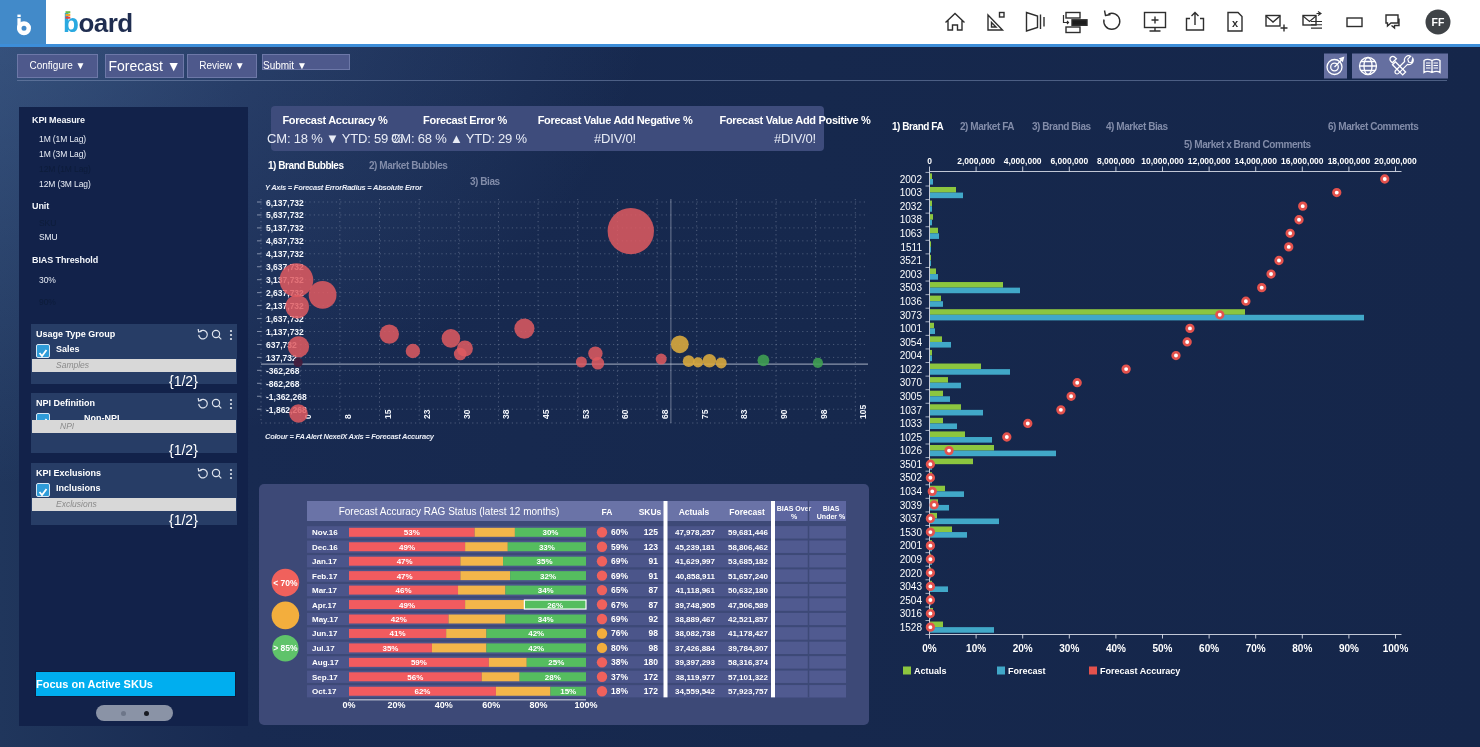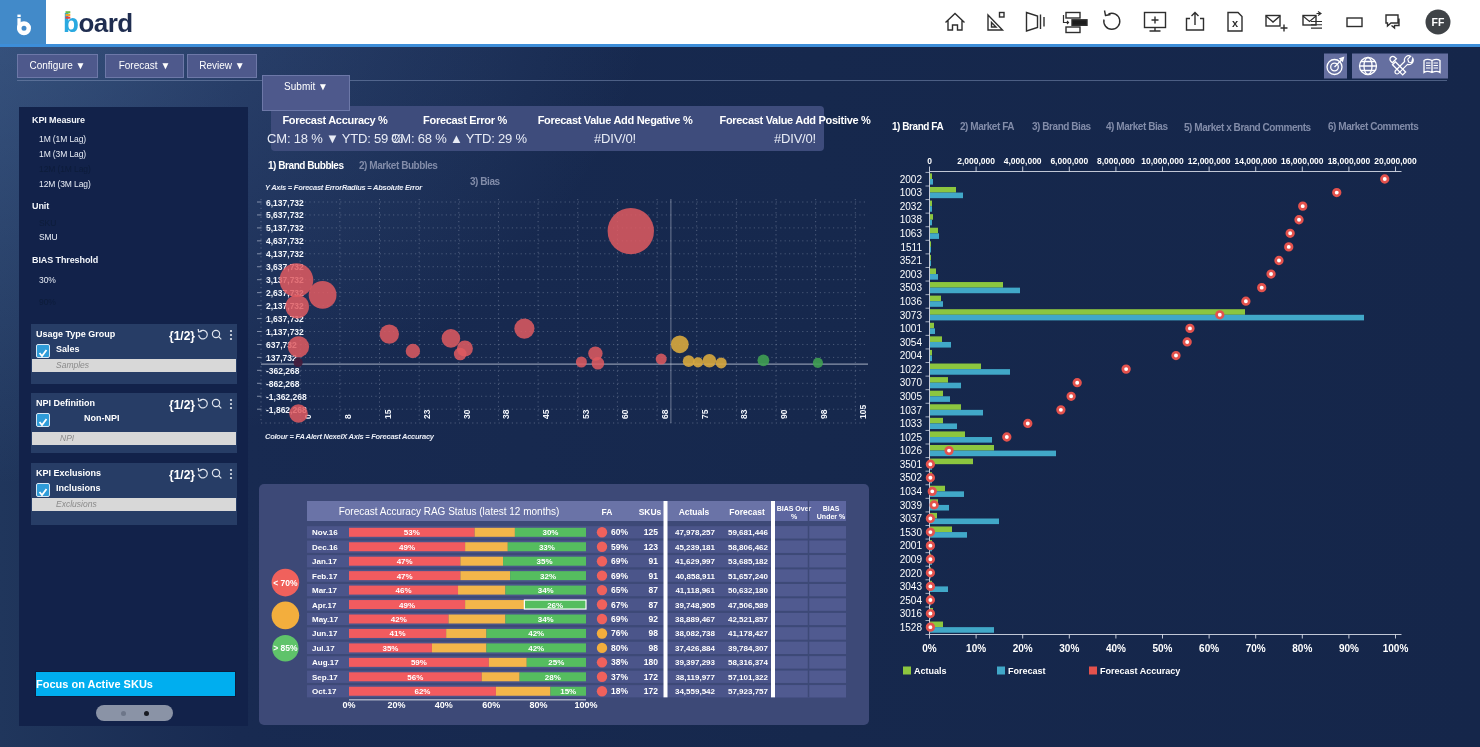--- a/index.html
+++ b/index.html
@@ -8,21 +8,21 @@
 #content{position:absolute;left:0;top:44px;width:1480px;height:703px;
  background:radial-gradient(1100px 800px at -6% -14%, rgba(98,136,190,.42) 0%, rgba(98,136,190,.18) 38%, rgba(98,136,190,0) 68%),
  linear-gradient(90deg, #20365c 0%, #182a51 16%, #16284d 55%, #15264a 100%);}
 #topline{position:absolute;left:0;top:44px;width:1480px;height:3px;background:#3d8ed9;z-index:5;}
 #sidebar{position:absolute;left:19px;top:107px;width:229px;height:619px;background:#12224a;}
 .sbh{position:absolute;color:#f3f6fb;font-weight:bold;font-size:9px;left:13px;letter-spacing:-0.1px;}
 .sbi{position:absolute;color:#e8edf6;font-size:8.5px;left:20px;letter-spacing:-0.1px;}
 .sbd{position:absolute;color:#0d1c3a;font-size:8.5px;left:20px;letter-spacing:-0.1px;}
 .panel{position:absolute;left:12px;width:206px;background:#273d66;}
 .ph{position:absolute;left:5px;top:5px;color:#fff;font-weight:bold;font-size:9px;}
-.pfrac{position:absolute;color:#fff;font-weight:bold;font-size:12px;}
+.pfrac{position:absolute;color:#fff;font-weight:normal;font-size:14px;margin-top:44px;}
 .cbx{position:absolute;left:5px;width:12px;height:12px;background:#2f9cd8;border:1px solid #d7e7f4;border-radius:2px;}
 .clab{position:absolute;left:25px;color:#fff;font-size:9px;font-weight:bold;}
 .gbar{position:absolute;left:1px;width:204px;height:12.5px;background:#d8d8d8;color:#8a8a8a;
  font-style:italic;font-size:8.5px;line-height:12.5px;padding-left:24px;box-sizing:border-box;}
 #kpiband{position:absolute;left:271px;top:106px;width:553px;height:45px;background:#3e4c7c;border-radius:4px;}
 .kpit{position:absolute;top:8px;color:#fff;font-weight:bold;font-size:11px;letter-spacing:-0.3px;white-space:nowrap;transform:translateX(-50%);}
 .kpis{position:absolute;top:25px;color:#e8ecf6;font-size:13px;letter-spacing:-0.2px;white-space:nowrap;transform:translateX(-50%);}
 .tab{position:absolute;font-size:10px;font-weight:bold;letter-spacing:-0.45px;white-space:nowrap;}
 #ragpanel{position:absolute;left:259px;top:484px;width:610px;height:241px;background:#3d4977;border-radius:5px;}
 #overlay{position:absolute;left:0;top:0;width:1480px;height:747px;z-index:10;}
@@ -67,23 +67,23 @@
         <rect x="1347" y="18" width="15" height="8.5"></rect>
         <path d="M1386 15 h12 v8 h-7 l-3.5 3 v-3 h-1.5 Z M1391.5 25.5 l3 2.5 v-2.5 h4.5 v-7"></path>
       </g>
       <circle cx="1438" cy="22" r="12.5" fill="#3f4347"></circle>
       <text x="1438" y="26" font-family="Liberation Sans" font-size="10.5" font-weight="bold" fill="#fff" text-anchor="middle">FF</text>
     </svg>
 <div id="content"></div>
 <div id="topline"></div>
 <div class="abs" style="left:17px;top:80px;width:1430px;height:1px;background:#7a8cb2;opacity:.55;z-index:6;"></div>
 <div class="abs" style="left:17px;top:54px;width:81px;height:24px;background:#4e598c;border:1px solid #6d78a8;box-sizing:border-box;z-index:6;color:#fff;font-size:10px;line-height:22px;text-align:center;">Configure ▼</div>
-    <div class="abs" style="left:105px;top:54px;width:79px;height:24px;background:#4e598c;border:1px solid #6d78a8;box-sizing:border-box;z-index:6;color:#fff;font-size:10px;line-height:22px;text-align:center;">Forecast ▼</div>
+    <div class="abs" style="left:105px;top:54px;width:79px;height:24px;background:#4e598c;border:1px solid #6d78a8;box-sizing:border-box;z-index:6;color:#fff;font-size:14px;line-height:22px;text-align:center;">Forecast ▼</div>
     <div class="abs" style="left:187px;top:54px;width:70px;height:24px;background:#4e598c;border:1px solid #6d78a8;box-sizing:border-box;z-index:6;color:#fff;font-size:10px;line-height:22px;text-align:center;">Review ▼</div>
-    <div class="abs" style="left:262px;top:54px;width:88px;height:36px;background:#4e598c;border:1px solid #6d78a8;box-sizing:border-box;z-index:6;color:#fff;font-size:10px;line-height:22px;text-align:center;margin-top:21px;">Submit ▼</div>
+    <div class="abs" style="left:262px;top:54px;width:88px;height:16px;background:#4e598c;border:1px solid #6d78a8;box-sizing:border-box;z-index:6;color:#fff;font-size:10px;line-height:22px;">Submit ▼</div>
     <svg class="abs" style="left:1320px;top:52px;z-index:6;" width="132" height="28" viewBox="1320 52 132 28">
 <rect x="1324" y="53.5" width="23" height="25" fill="#656fa0"></rect>
 <rect x="1352" y="53.5" width="96" height="25" fill="#656fa0"></rect>
 <g stroke="#fff" stroke-width="1.3" fill="none">
 <circle cx="1334.5" cy="67" r="7.5"></circle>
         <circle cx="1334.5" cy="67" r="3.8"></circle>
 <path d="M1334.5 67 L1341.5 60"></path>
         <path d="M1340 58.5 l3.5 -1 l-1 3.5 z" fill="#fff"></path>
 <circle cx="1368" cy="66" r="8.5"></circle>
         <ellipse cx="1368" cy="66" rx="4" ry="8.5"></ellipse>
@@ -142,21 +142,21 @@
 <g fill="#dfe4ee">
             <circle cx="34" cy="3" r="1.1"></circle>
             <circle cx="34" cy="7" r="1.1"></circle>
             <circle cx="34" cy="11" r="1.1"></circle>
           </g>
 </svg>
         <div class="cbx" style="top:20px;"><svg width="12" height="12">
             <path d="M2.5 6 l2.5 3 l4.5 -6" stroke="#fff" stroke-width="1.8" fill="none"></path>
           </svg></div>
         <div class="clab" style="top:20px;margin-left:28px;">Non-NPI</div>
-        <div class="gbar" style="top:39px;padding-left:28px;">NPI</div>
+        <div class="gbar" style="top:27px;padding-left:28px;">NPI</div>
       </div>
       <div class="panel" style="top:356px;height:62px;">
         <div class="ph">KPI Exclusions</div>
         <div class="pfrac" style="left:138px;top:5px;">{1/2}</div>
         <svg class="abs" style="left:166px;top:4px;" width="38" height="14" viewBox="0 0 38 14">
 <g stroke="#dfe4ee" fill="none" stroke-width="1.2">
 <path d="M3 3.5 a4.3 4.3 0 1 1 -1.3 3.4"></path>
             <path d="M1.2 1 l0.4 2.9 l2.9 -0.4" stroke-linejoin="round"></path>
 <circle cx="19" cy="6" r="3.6"></circle>
             <path d="M21.7 8.7 L24.3 11.3"></path>
@@ -182,27 +182,27 @@
       <div class="kpit" style="left:64px;">Forecast Accuracy %</div>
       <div class="kpis" style="left:64px;">CM: 18 % ▼ YTD: 59 %</div>
       <div class="kpit" style="left:188px;margin-left:6px;">Forecast Error %</div>
       <div class="kpis" style="left:188px;">CM: 68 % ▲ YTD: 29 %</div>
       <div class="kpit" style="left:344px;">Forecast Value Add Negative %</div>
       <div class="kpis" style="left:344px;">#DIV/0!</div>
       <div class="kpit" style="left:524px;">Forecast Value Add Positive %</div>
       <div class="kpis" style="left:524px;">#DIV/0!</div>
     </div>
     <div class="tab" style="left:268px;top:160px;color:#fff;">1) Brand Bubbles</div>
-    <div class="tab" style="left:359px;top:160px;color:#828ca9;">2) Market Bubbles</div>
+    <div class="tab" style="left:369px;top:160px;color:#828ca9;">2) Market Bubbles</div>
     <div class="tab" style="left:470px;top:160px;color:#828ca9;margin-top:16px;">3) Bias</div>
     <div class="tab" style="left:892px;top:121px;color:#fff;">1) Brand FA</div>
     <div class="tab" style="left:960px;top:121px;color:#828ca9;">2) Market FA</div>
     <div class="tab" style="left:1032px;top:121px;color:#828ca9;">3) Brand Bias</div>
     <div class="tab" style="left:1106px;top:121px;color:#828ca9;">4) Market Bias</div>
-    <div class="tab" style="left:1184px;top:122px;color:#828ca9;">5) Market x Brand Comments</div>
+    <div class="tab" style="left:1184px;top:139px;color:#828ca9;">5) Market x Brand Comments</div>
     <div class="tab" style="left:1328px;top:121px;color:#828ca9;">6) Market Comments</div>
     <div id="ragpanel"></div>
     <svg id="overlay" width="1480" height="747">
       <g>
         <line x1="300.2" y1="199" x2="300.2" y2="423" stroke="#aeb8cc" stroke-width="0.9" stroke-opacity="0.42" stroke-dasharray="1.2,3.2"></line>
         <line x1="339.84999999999997" y1="199" x2="339.84999999999997" y2="423" stroke="#aeb8cc" stroke-width="0.9" stroke-opacity="0.42" stroke-dasharray="1.2,3.2"></line>
         <line x1="379.5" y1="199" x2="379.5" y2="423" stroke="#aeb8cc" stroke-width="0.9" stroke-opacity="0.42" stroke-dasharray="1.2,3.2"></line>
         <line x1="419.15" y1="199" x2="419.15" y2="423" stroke="#aeb8cc" stroke-width="0.9" stroke-opacity="0.42" stroke-dasharray="1.2,3.2"></line>
         <line x1="458.79999999999995" y1="199" x2="458.79999999999995" y2="423" stroke="#aeb8cc" stroke-width="0.9" stroke-opacity="0.42" stroke-dasharray="1.2,3.2"></line>
         <line x1="498.45" y1="199" x2="498.45" y2="423" stroke="#aeb8cc" stroke-width="0.9" stroke-opacity="0.42" stroke-dasharray="1.2,3.2"></line>

